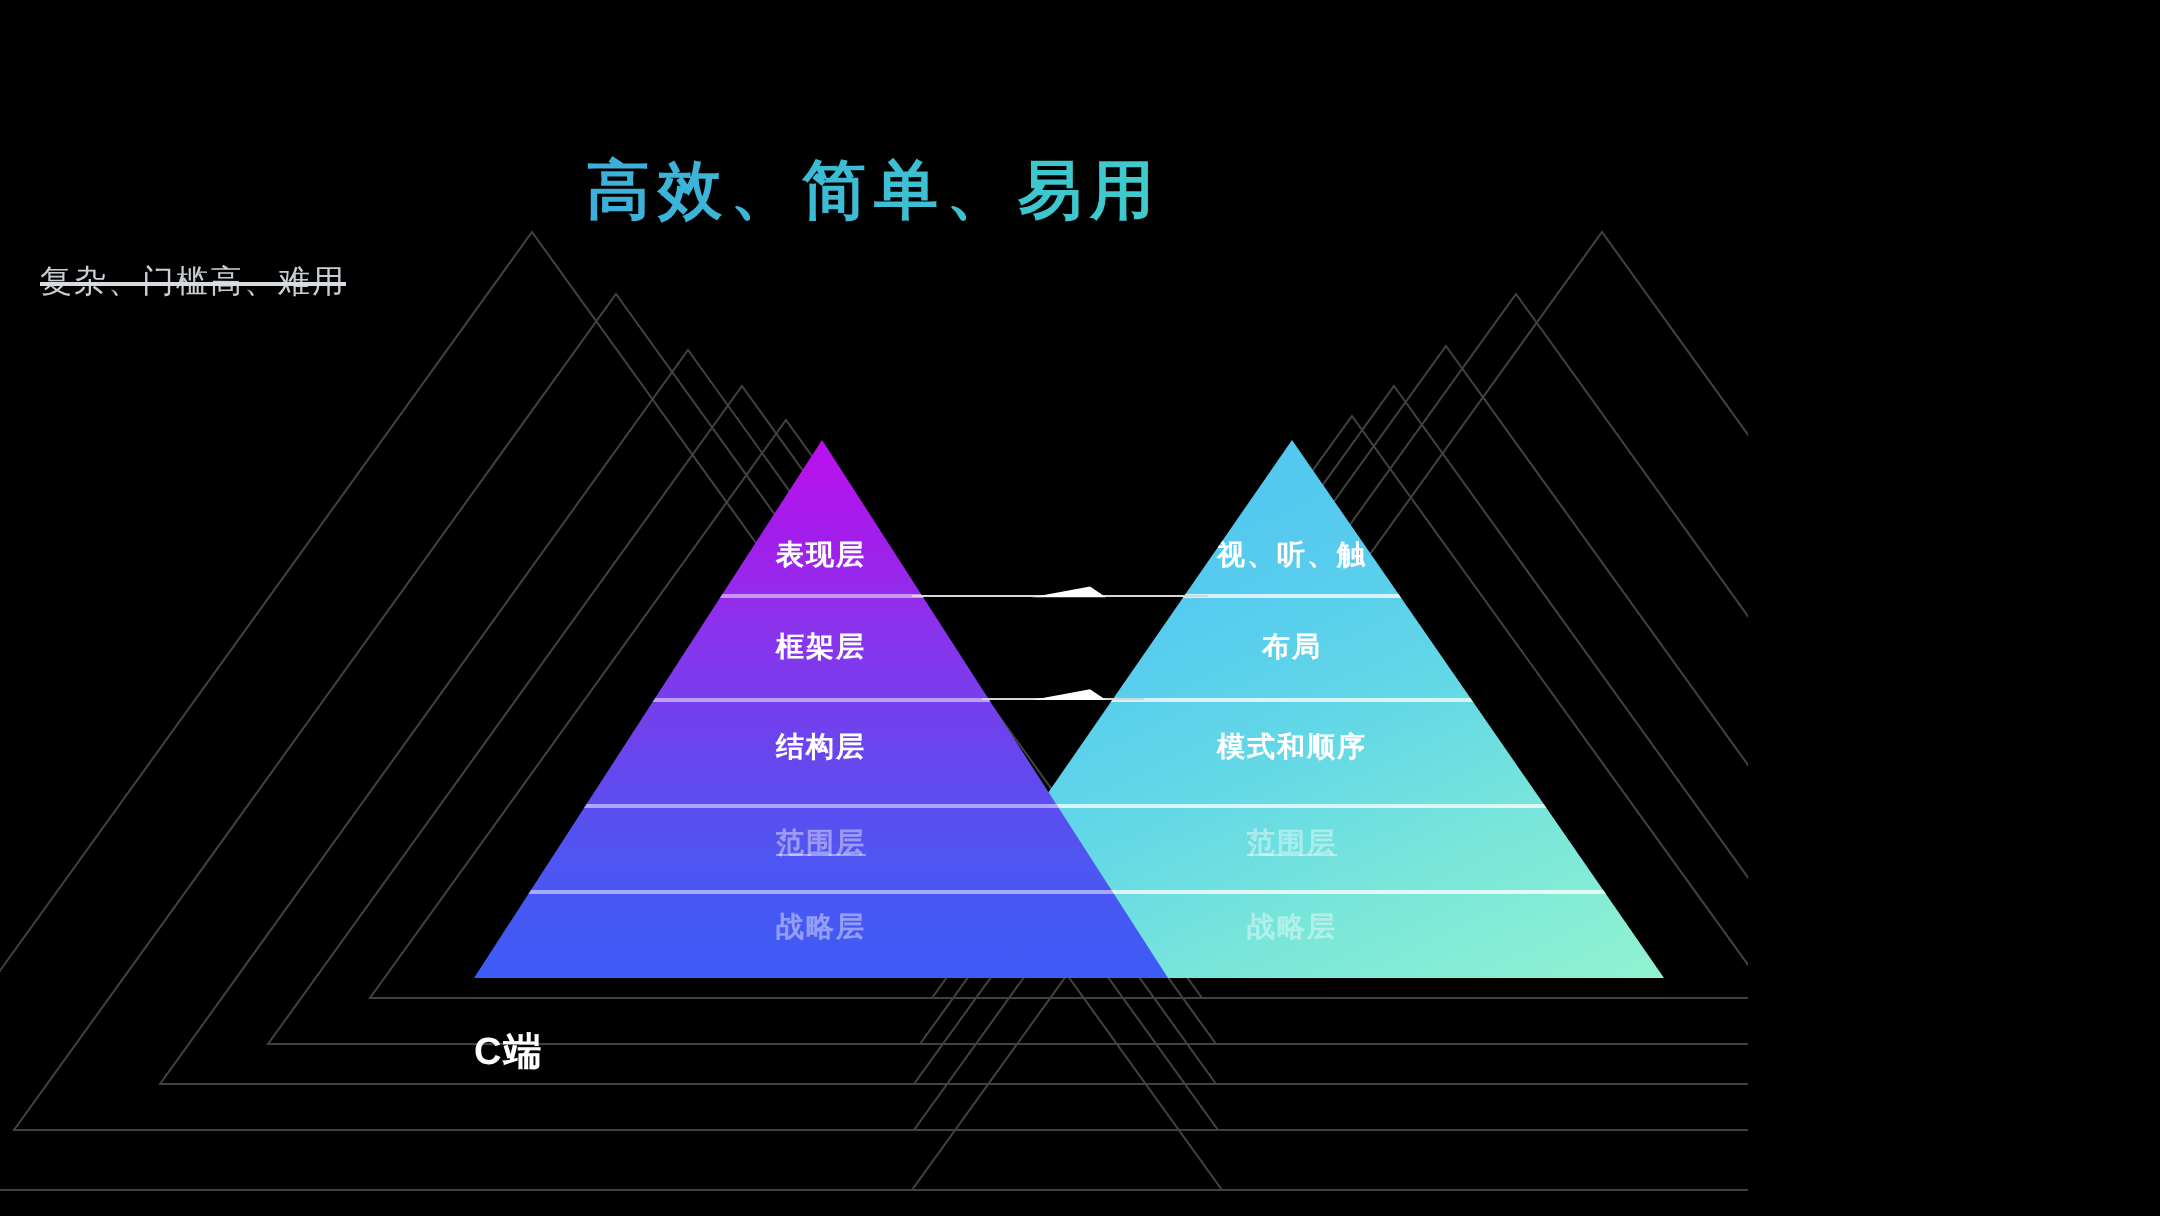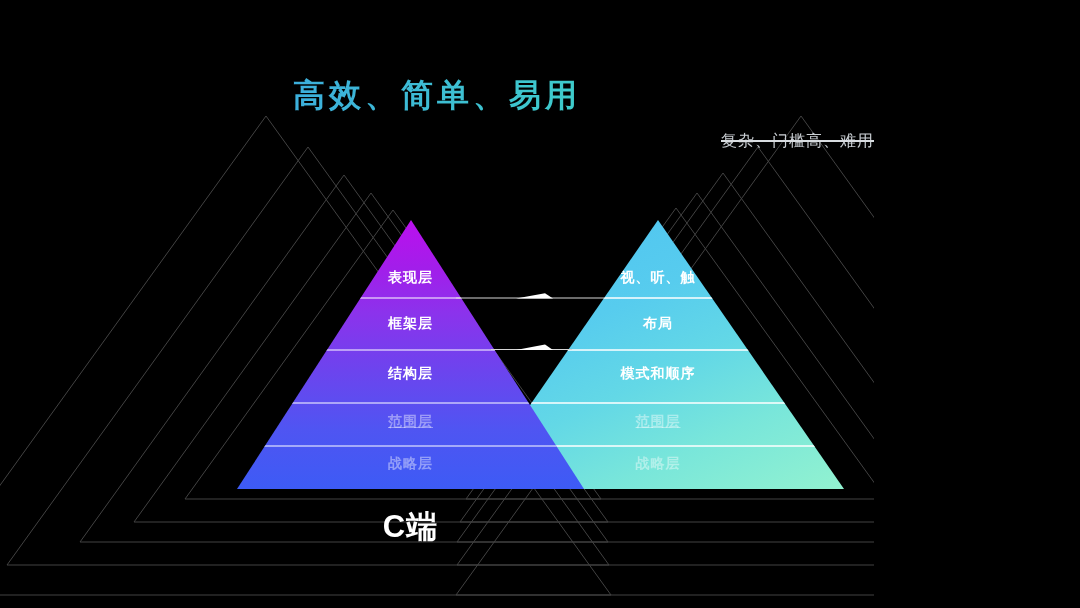--- a/index.html
+++ b/index.html
@@ -12,52 +12,52 @@
   #arrow-layer{z-index:5;}
 
   .slide-title{
     position:absolute;left:0;right:0;top:74px;z-index:6;
     text-align:center;font-size:32px;font-weight:700;letter-spacing:4px;
     background:linear-gradient(90deg,#3BA3E3 20%,#3FD8C4 80%);
     -webkit-background-clip:text;background-clip:text;color:transparent;
   }
   .slide-subtitle{
     position:absolute;left:0;right:0;top:131px;z-index:6;
-    text-align:right;font-size:16px;font-weight:400;letter-spacing:1px;
+    text-align:left;font-size:16px;font-weight:400;letter-spacing:1px;
     color:#C9CED3;text-decoration:line-through;
     text-decoration-thickness:1.5px;text-decoration-color:#D8DCE0;margin-left:20px;
   }
 
   .pyramid{position:absolute;top:220px;height:269px;}
   .pyramid-left{
     left:237px;width:347px;z-index:3;
     clip-path:polygon(50.15% 0,100% 100%,0 100%);
     background:linear-gradient(180deg,#BB10EE 0%,#A21EEA 18%,#8B33EC 35%,#6C44EE 56%,#4F55F2 78%,#3D5BF5 100%);
   }
   .pyramid-right{
-    left:472px;width:372px;z-index:2;
+    left:460px;width:372px;z-index:2;
     clip-path:polygon(50% 0,100% 100%,0 100%);
     background:linear-gradient(155deg,#4DC2F2 0%,#57CCEE 35%,#63D8E6 55%,#79E6DA 75%,#92F2D0 100%);
   }
   .sep{position:absolute;left:0;right:0;}
   .pyramid-left .sep{height:2px;background:rgba(255,255,255,0.5);}
   .pyramid-right .sep{height:1.5px;background:rgba(255,255,255,0.75);}
   .sep.s1{top:77px;} .sep.s2{top:129px;} .sep.s3{top:182px;} .sep.s4{top:225px;}
 
   .layer-label{
     position:absolute;left:0;right:0;height:20px;line-height:20px;
     text-align:center;font-size:14px;font-weight:700;color:#FFFFFF;
     letter-spacing:1px;
   }
   .layer-label.dim{color:rgba(255,255,255,0.42);}
   .l1{top:47px;} .l2{top:93px;} .l3{top:143px;} .l4{top:191px;text-decoration:underline;} .l5{top:233px;}
 
   .caption{
     position:absolute;top:510px;z-index:6;height:34px;line-height:34px;
-    text-align:center;font-size:31px;font-weight:700;color:#FFFFFF;letter-spacing:1px;
+    font-size:19px;font-weight:700;color:#FFFFFF;letter-spacing:1px;
   }
   .caption-c{left:237px;width:347px;}
   .caption-b{left:472px;width:372px;}
 </style>
 </head>
 <body>
 
 <div id="canvas">
 
   <svg id="bg-wireframes" width="1080" height="608" viewBox="0 0 1080 608">

